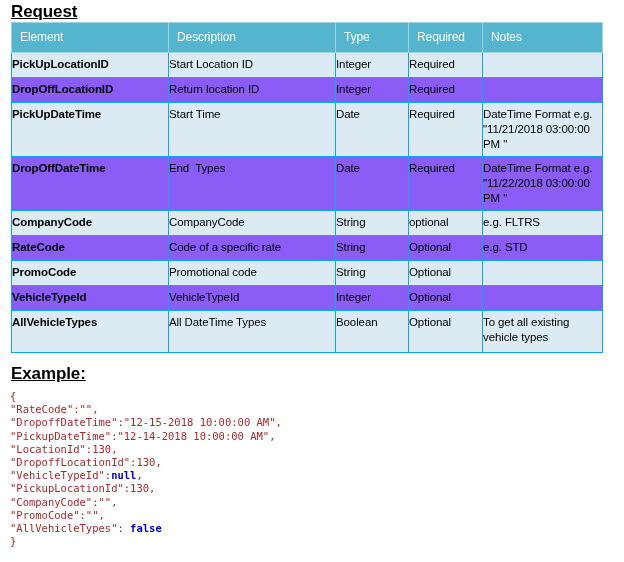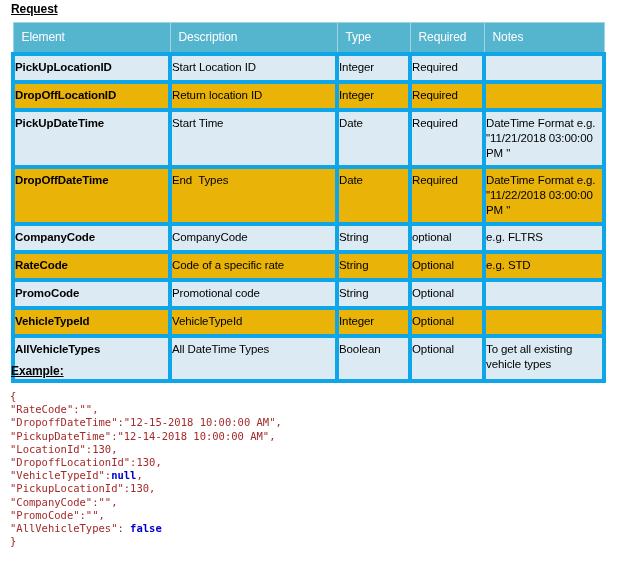--- a/index.html
+++ b/index.html
@@ -20,21 +20,21 @@
     position: absolute;
     left: 0; top: 0;
     width: 624px;
     height: 562px;
   }
 
   
   .section-heading {
     position: absolute;
     left: 11px;
-    font-size: 12px;
+    font-size: 17px;
     font-weight: bold;
     text-decoration: underline;
     letter-spacing: -0.1px;
     color: #000;
     white-space: pre;
   }
   #request-heading { top: 2px; }
   #example-heading { top: 364px; }
 
   
@@ -60,27 +60,27 @@
     text-align: left;
     vertical-align: top;
     padding: 7px 6px 8px 8px;
     border: 1px solid #9ED4E4;
     font-size: 12px;
     letter-spacing: -0.1px;
   }
   .req-table td {
     vertical-align: top;
     padding: 4px 6px 4px 0;
-    border: 4px solid #0ea5e9;
+    border: 1px solid #0ea5e9;
     line-height: 15px;
     letter-spacing: -0.1px;
     white-space: pre-wrap;
   }
   .req-table tr.shade td { background: #DCEBF3; }
-  .req-table tr.plain td { background: #eab308; }
+  .req-table tr.plain td { background: #8b5cf6; }
   .req-table td.el {
     font-weight: bold;
     font-size: 11.5px;
   }
   
   tr.r0 td { height: 16px; }
   tr.r1 td { height: 16px; }
   tr.r2 td { height: 40px; }
   tr.r3 td { height: 40px; }
   tr.r4 td { height: 16px; }

